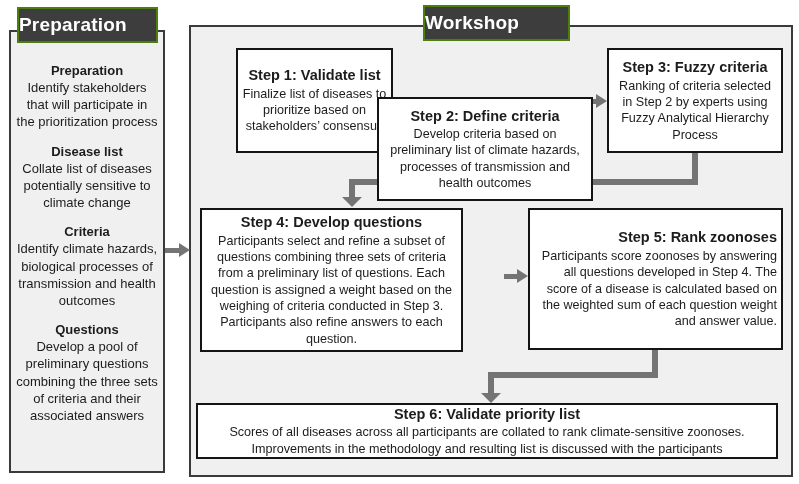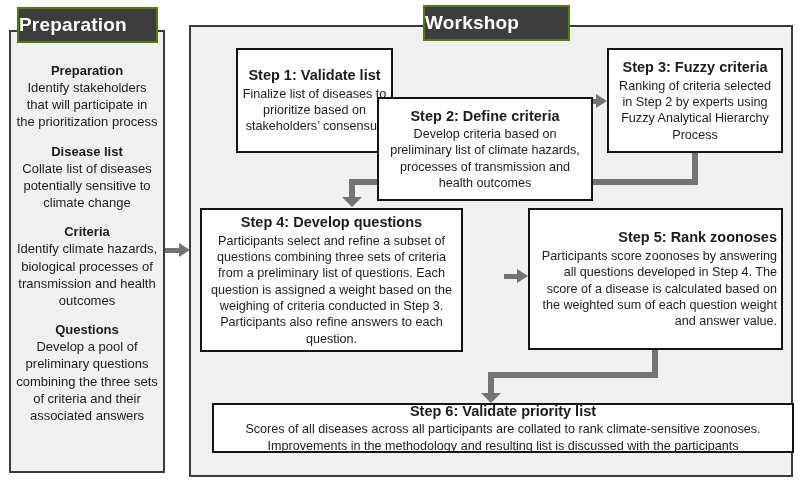--- a/index.html
+++ b/index.html
@@ -90,21 +90,21 @@
     <div class="step-body">Ranking of criteria selected in Step 2 by experts using Fuzzy Analytical Hierarchy Process</div>
   </div>
   <div class="stepbox" style="left:200px; top:208px; width:263px; height:144px;align-items:center;">
     <div class="step-title">Step 4: Develop questions</div>
     <div class="step-body">Participants select and refine a subset of questions combining three sets of criteria from a preliminary list of questions. Each question is assigned a weight based on the weighing of criteria conducted in Step 3. Participants also refine answers to each question.</div>
   </div>
   <div class="stepbox" style="left:528px; top:208px; width:255px; height:142px;text-align:right;">
     <div class="step-title">Step 5: Rank zoonoses</div>
     <div class="step-body">Participants score zoonoses by answering all questions developed in Step 4. The score of a disease is calculated based on the weighted sum of each question weight and answer value.</div>
   </div>
-  <div class="stepbox" style="left:212px; top:403px; width:582px; height:50px;">
+  <div class="stepbox" style="left:196px; top:403px; width:582px; height:56px;">
     <div class="step-title">Step 6: Validate priority list</div>
     <div class="step-body">Scores of all diseases across all participants are collated to rank climate-sensitive zoonoses. Improvements in the methodology and resulting list is discussed with the participants</div>
   </div>
 
   <div>
     <div class="seg" style="left:165px; top:248px; width:15px; height:5px;"></div>
     <div class="head-right" style="left:179px; top:243px;"></div>
   </div>
 
   <div>

